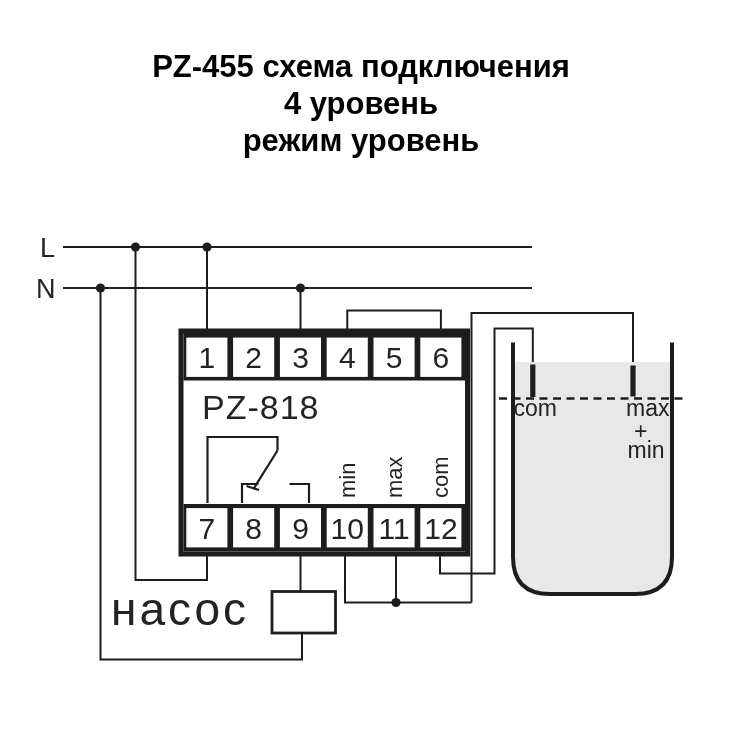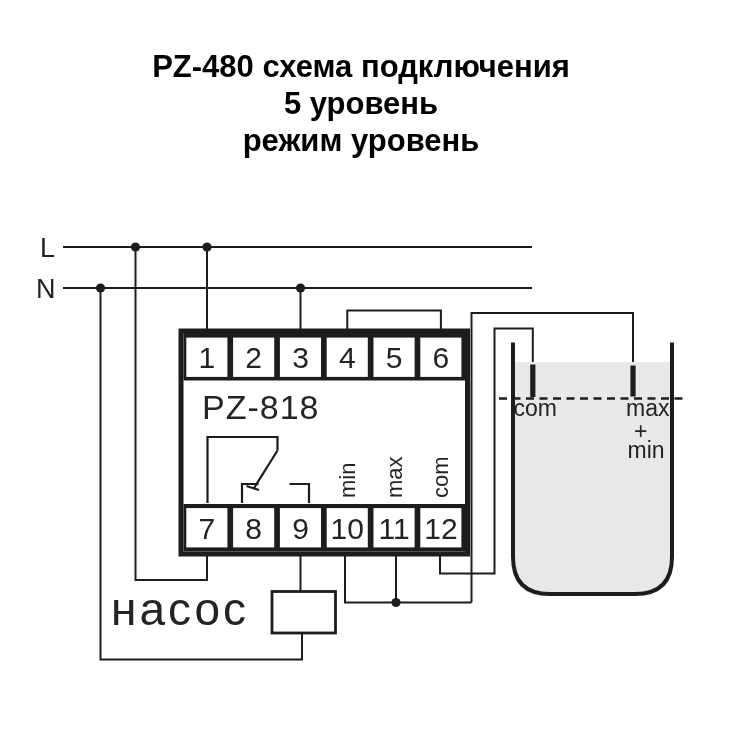--- a/index.html
+++ b/index.html
@@ -25,22 +25,22 @@
   .func{font-size:22px;}
   .tanklbl{font-size:23px;}
   .pumplbl{font-size:46px;letter-spacing:3px;}
 </style>
 </head>
 <body>
 
 <div class="stage">
 
   <div class="title">
-    <div>PZ-480 схема подключения</div>
-    <div>5 уровень</div>
+    <div>PZ-455 схема подключения</div>
+    <div>4 уровень</div>
     <div>режим уровень</div>
   </div>
 
   <svg width="750" height="750" viewBox="0 0 750 750">
 
     <text class="lnlbl" x="40" y="257">L</text>
     <text class="lnlbl" x="36" y="298">N</text>
     <path class="w" d="M63,247 H532"></path>
     <path class="w" d="M63,288 H532"></path>
 

